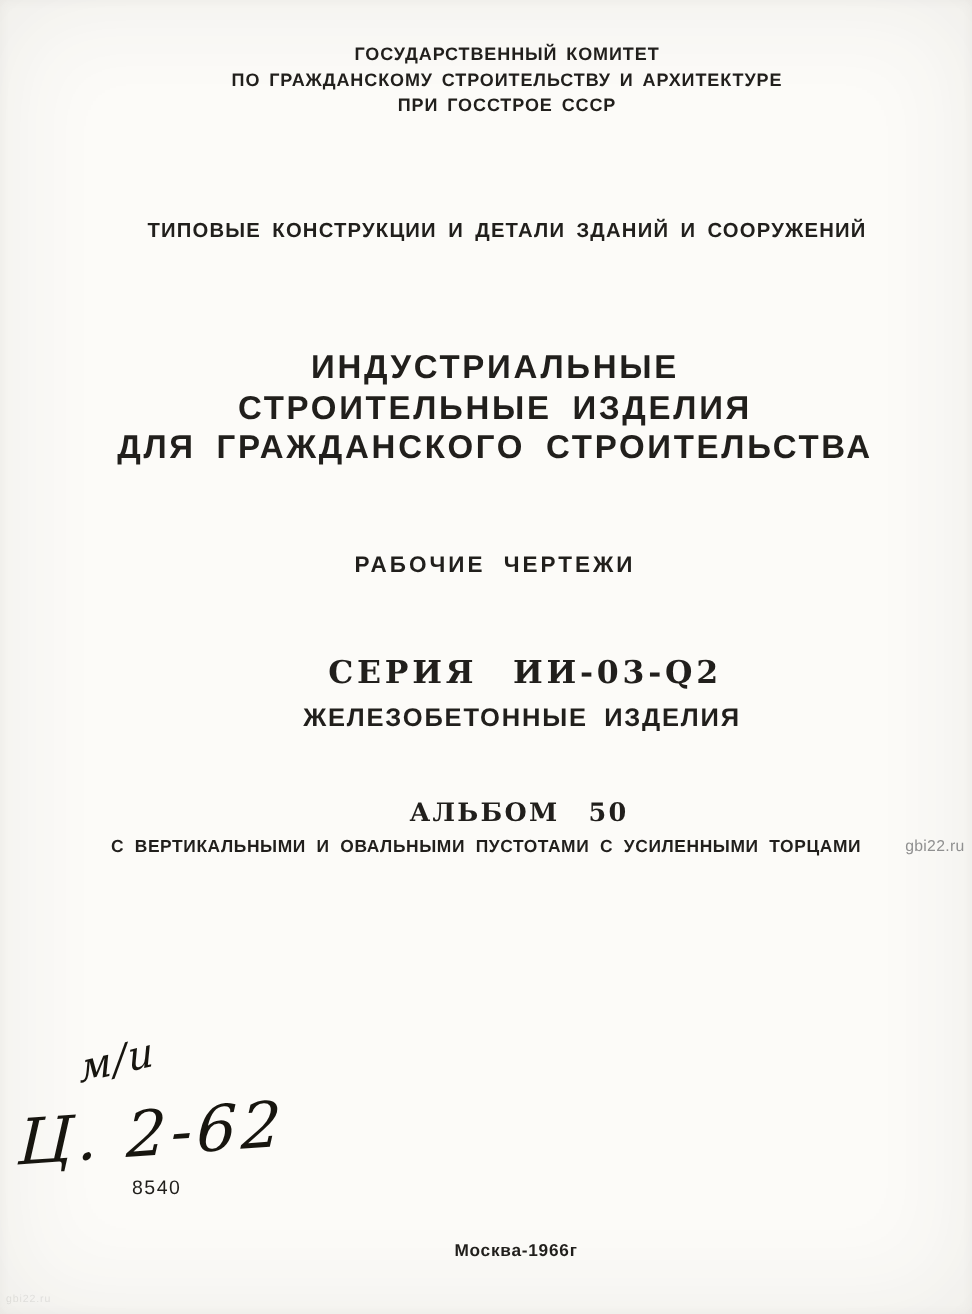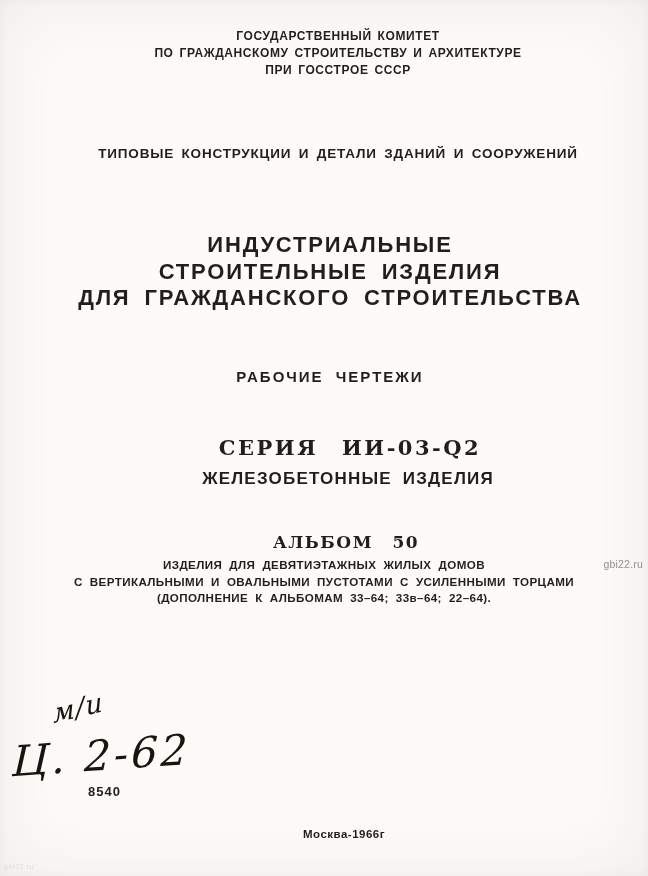--- a/index.html
+++ b/index.html
@@ -38,21 +38,21 @@
   }
 
   .hand{
     position:absolute;
     font-family:"DejaVu Serif","Liberation Serif",serif;
     font-style:italic;font-weight:normal;color:#17150f;
   }
   .hand-note{left:52px;top:692px;font-size:27px;transform:rotate(-13deg) skewX(-8deg);letter-spacing:1px;}
   .hand-price{left:12px;top:731px;font-size:42px;transform:rotate(-4deg) skewX(-6deg);letter-spacing:3px;}
 
-  .print-code{position:absolute;left:88px;top:784px;font-size:13px;font-weight:bold;letter-spacing:1px;}
+  .print-code{position:absolute;left:88px;top:784px;font-size:13px;font-weight:normal;letter-spacing:1px;}
   .imprint{top:828px;transform:translateX(20px);font-size:11.5px;letter-spacing:.5px;}
 
   .corner-watermark{
     position:absolute;left:4px;bottom:6px;
     font-size:7px;color:rgba(40,40,40,.10);
     font-weight:normal;letter-spacing:.6px;
   }
 </style>
 </head>
 <body>
@@ -74,23 +74,21 @@
   </div>
 
   <div class="blk subtitle">РАБОЧИЕ ЧЕРТЕЖИ</div>
 
   <div class="blk serif series-designation">СЕРИЯ ИИ-03-Q2</div>
   <div class="blk series-material">ЖЕЛЕЗОБЕТОННЫЕ ИЗДЕЛИЯ</div>
 
   <div class="blk serif album-heading">АЛЬБОМ 50</div>
 
   <div class="blk album-desc">
-    <span class="line">ИЗДЕЛИЯ ДЛЯ ДЕВЯТИЭТАЖНЫХ ЖИЛЫХ ДОМОВ</span>
     <span class="line">С ВЕРТИКАЛЬНЫМИ И ОВАЛЬНЫМИ ПУСТОТАМИ С УСИЛЕННЫМИ ТОРЦАМИ</span>
-    <span class="line">(ДОПОЛНЕНИЕ К АЛЬБОМАМ 33–64; 33в–64; 22–64).</span>
   </div>
 
   <div class="site-watermark">gbi22.ru</div>
 
   <div class="hand hand-note">м/и</div>
   <div class="hand hand-price">Ц. 2-62</div>
 
   <div class="print-code">8540</div>
 
   <div class="blk imprint">Москва-1966г</div>

